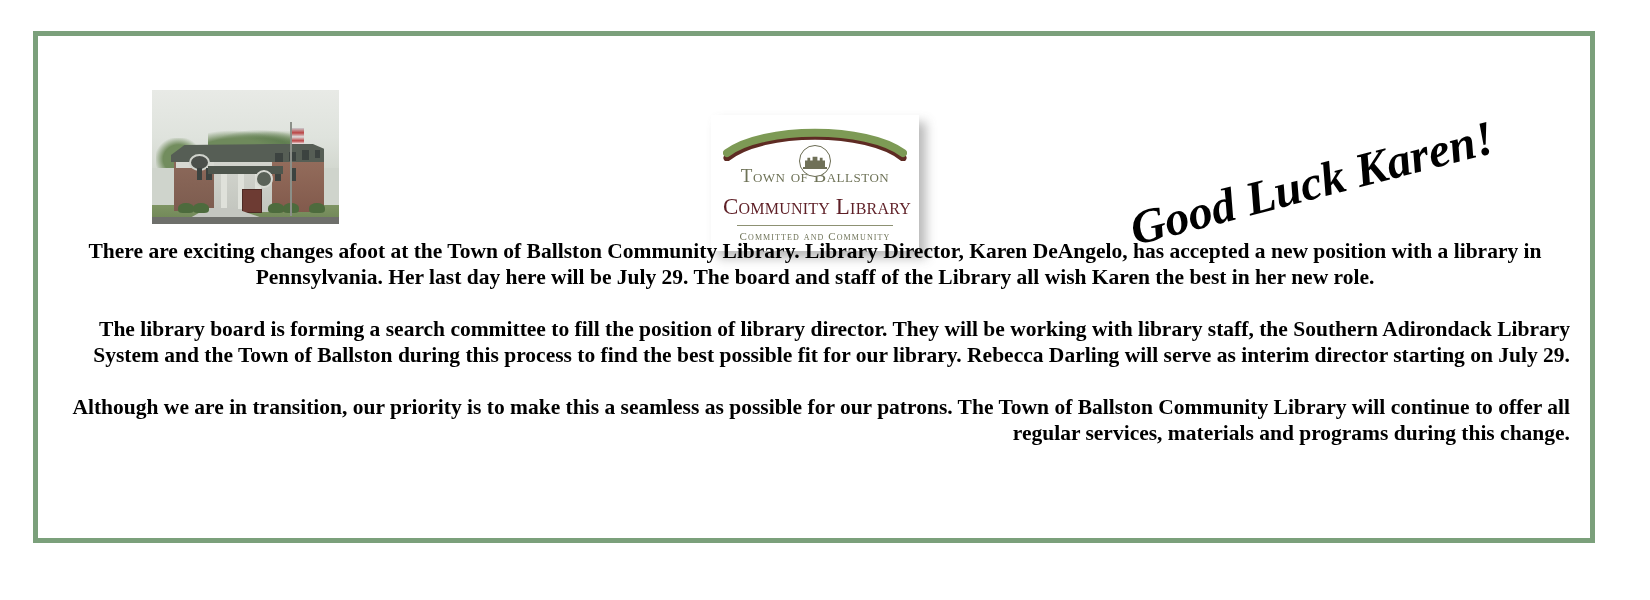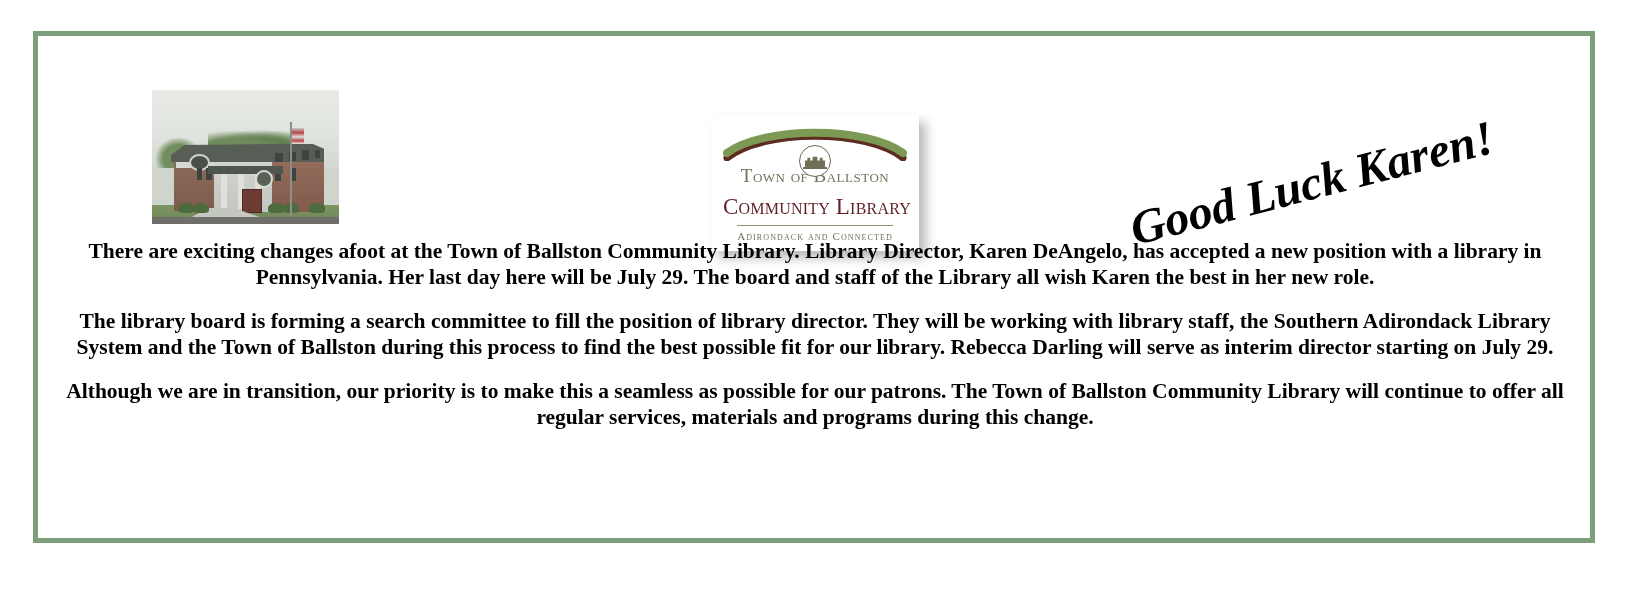--- a/index.html
+++ b/index.html
@@ -264,21 +264,22 @@
     font-family: "Liberation Serif", "DejaVu Serif", serif;
     font-weight: bold;
     font-size: 21.5px;
     line-height: 26px;
     color: #000000;
   }
   #body-copy p {
     margin: 0;
   }
   #body-copy p.gap {
-    margin-top: 18px;
+    margin-top: 26px;
+    text-align: right;
   }
 </style>
 </head>
 <body>
 
 <div id="flyer">
 
   <div id="border-frame"></div>
 
   <div id="media-row">
@@ -327,21 +328,21 @@
             <path d="M4 28 C 40 1, 144 1, 180 28" fill="none" stroke="#7d9a55" stroke-width="8" stroke-linecap="round"></path>
           </svg>
           <div class="logo-crest">
             <div class="crest-building"></div>
             <div class="crest-base"></div>
           </div>
         </div>
         <div class="logo-line1">Town of Ballston</div>
         <div class="logo-line2">Community Library</div>
         <div class="logo-rule"></div>
-        <div class="logo-line3">Adirondack and Connected</div>
+        <div class="logo-line3">Committed and Community</div>
       </div>
     </div>
 
     <div id="good-luck">
       <span>Good Luck Karen!</span>
     </div>
 
   </div>
 
   <div id="body-copy">

